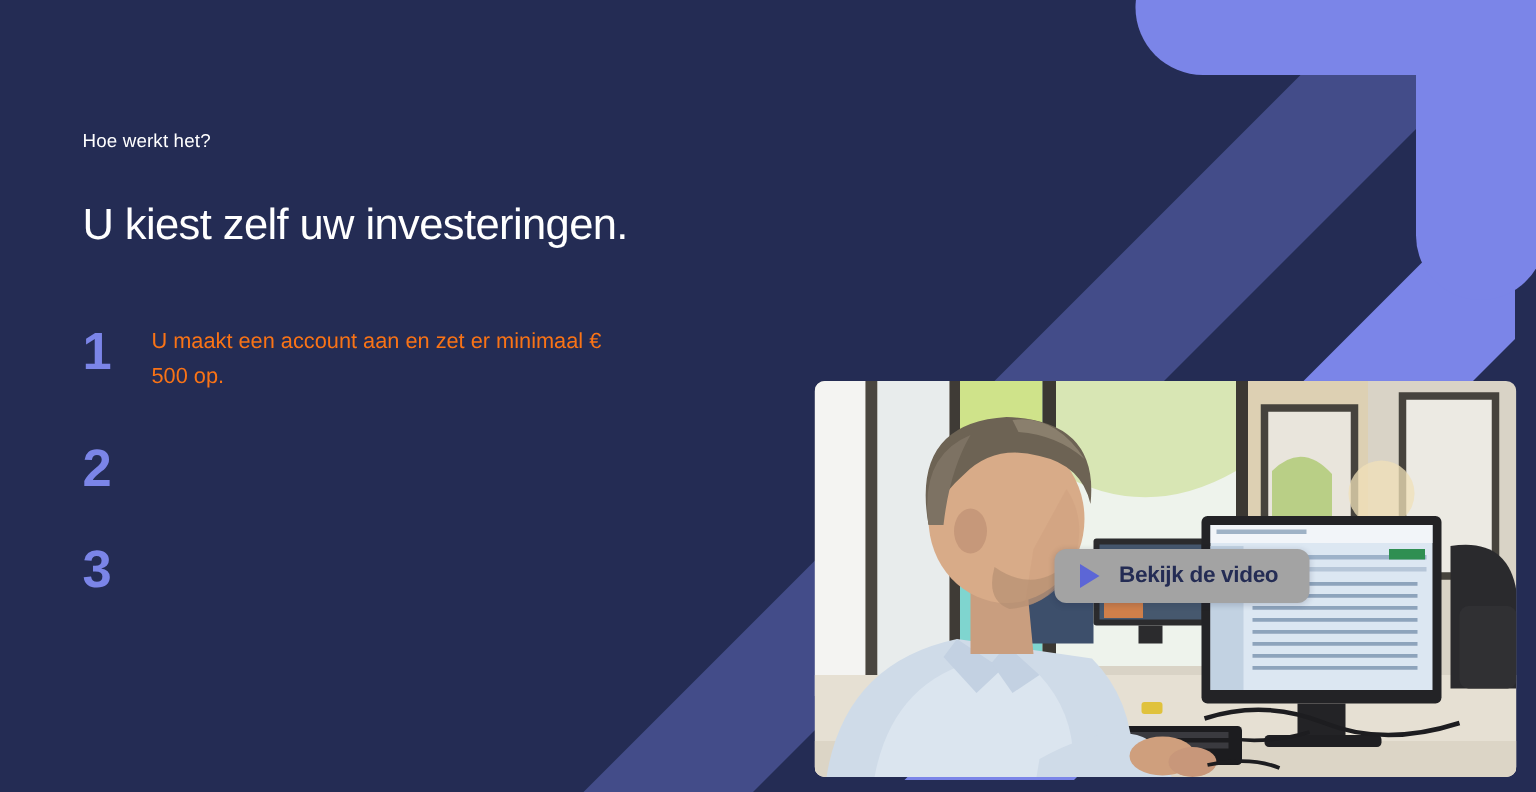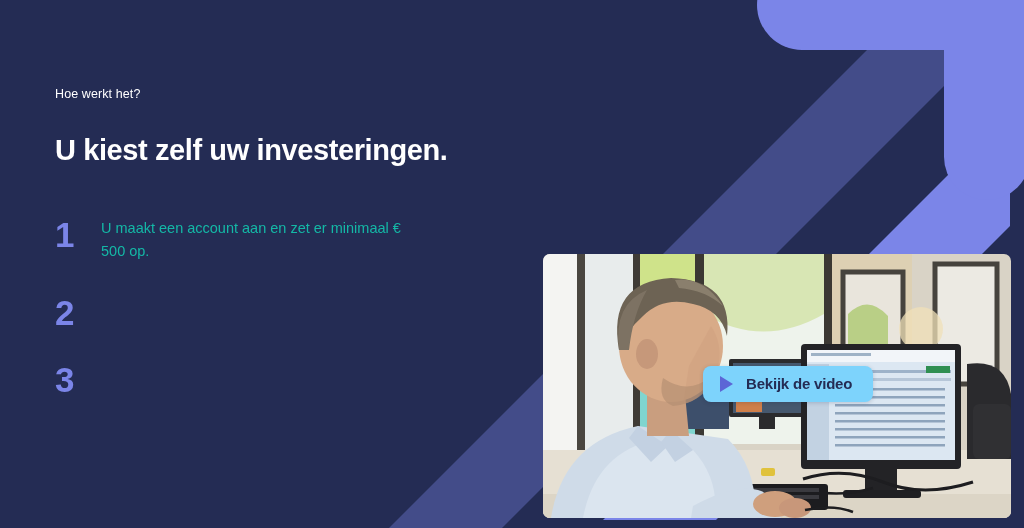--- a/index.html
+++ b/index.html
@@ -47,21 +47,21 @@
     line-height: 16px;
     font-weight: 400;
     color: #ffffff;
     letter-spacing: 0.1px;
     margin: 0 0 31px 0;
   }
 
   .headline {
     font-size: 29px;
     line-height: 34px;
-    font-weight: 700;
+    font-weight: 400;
     color: #ffffff;
     letter-spacing: -0.4px;
     margin: 0 0 50px 0;
     white-space: nowrap;
   }
 
   .steps {
     margin: 0;
     padding: 0;
     list-style: none;
@@ -83,21 +83,21 @@
     color: #7b85e8;
     letter-spacing: -0.5px;
     padding-top: 1px;
   }
 
   .step-text {
     flex: 1 1 auto;
     font-size: 14.5px;
     line-height: 23px;
     font-weight: 400;
-    color: #14b8a6;
+    color: #f97316;
     max-width: 310px;
   }
 
   
   .video-card {
     position: absolute;
     left: 543px;
     top: 254px;
     width: 468px;
     height: 264px;
@@ -114,21 +114,21 @@
     height: 100%;
   }
 
   .play-button {
     position: absolute;
     left: 160px;
     top: 112px;
     display: flex;
     align-items: center;
     gap: 13px;
-    background: #7dd3fc;
+    background: #a3a3a3;
     border: none;
     border-radius: 8px;
     padding: 9px 21px 10px 17px;
     cursor: pointer;
     z-index: 9;
     box-shadow: 0 1px 4px rgba(20,25,60,0.18);
   }
 
   .play-triangle {
     width: 0;

